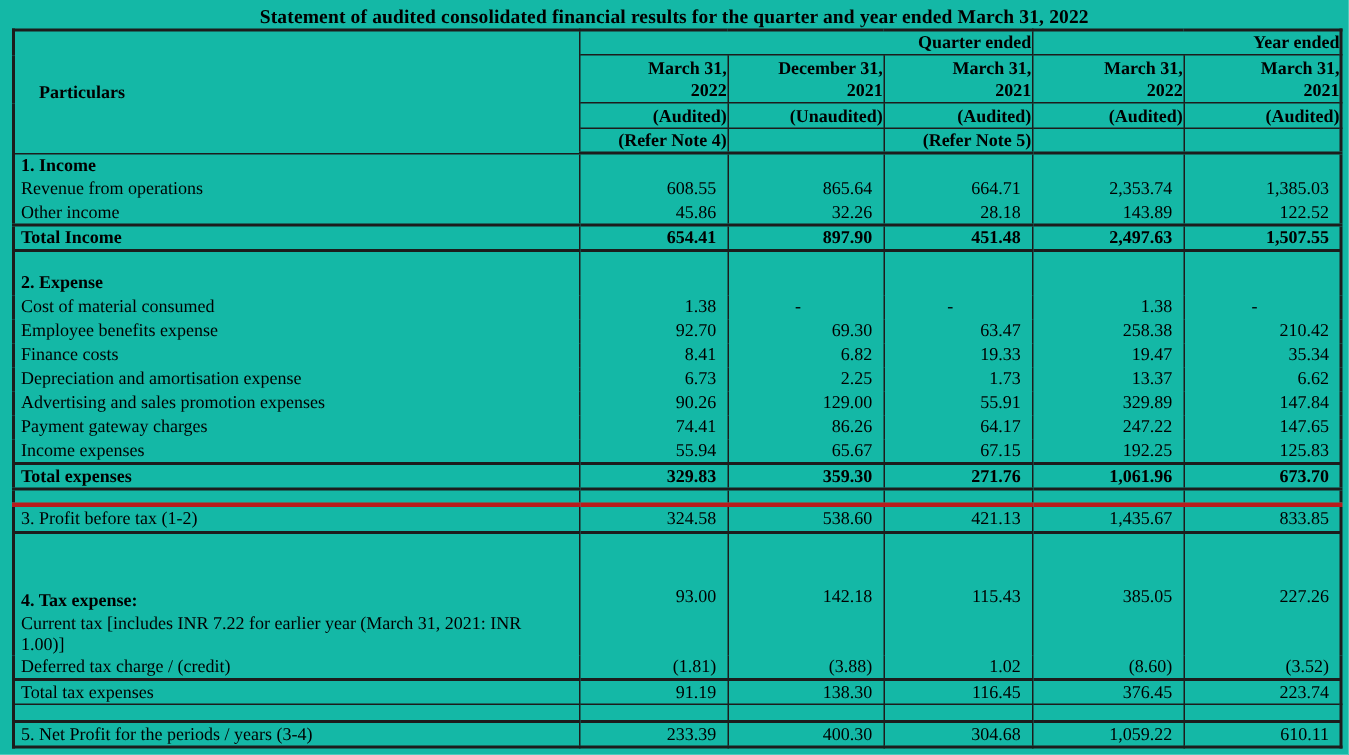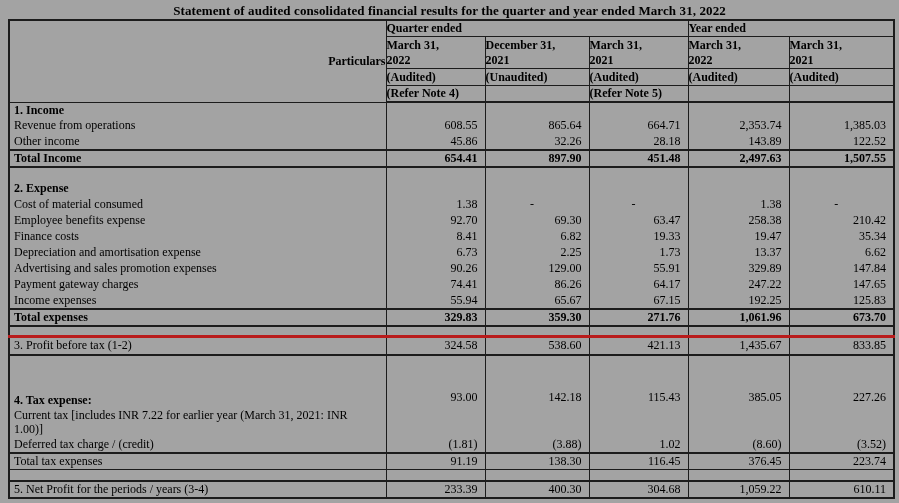--- a/index.html
+++ b/index.html
@@ -2,44 +2,44 @@
 <html><head>
 <meta charset="utf-8">
 <style>
   * { box-sizing: border-box; }
   html, body { margin:0; padding:0; }
   body {
     width: 899px; height: 503px; overflow: hidden;
     background: #ffffff; color: #000;
     font-family: "Liberation Serif", "DejaVu Serif", serif;
   }
-  .page { position: relative; width: 899px; height: 503px; background:#a3a3a3; overflow:hidden; }
+  .page { position: relative; width: 899px; height: 503px; background:#14b8a6; overflow:hidden; }
   .doc-title {
     padding-top: 3px; text-align: center;
     font-size: 13px; font-weight: bold; letter-spacing: .1px;
   }
   .amount-note {
     width: 885px; margin: 12px 0 3px 8px;
     text-align: right; font-size: 12px; font-weight: bold;
   }
   table.fin-table {
     border-collapse: collapse; table-layout: fixed;
     width: 885px; margin-left: 8px;
     border: 2px solid #1c1c1c;
   }
   thead th {
     border: 1px solid #1c1c1c; padding: 0;
-    font-size: 12px; font-weight: bold; text-align: left;
+    font-size: 12px; font-weight: bold; text-align: right;
     line-height: 15px;
   }
   .group-row th  { height: 16px; }
   .dates-row th  { height: 32px; }
   .audit-row th  { height: 17px; }
   .note-row th   { height: 16px; border-bottom: 2px solid #1c1c1c; }
-  th.particulars-h { text-align: right; padding-left: 16px; vertical-align: middle; margin-top: 21px; }
+  th.particulars-h { text-align: left; padding-left: 16px; vertical-align: middle; margin-top: 21px; }
 
   tbody td {
     border-left: 1px solid #1c1c1c; border-right: 1px solid #1c1c1c;
     font-size: 12px; line-height: 15px; padding: 0 7px 0 4px;
     vertical-align: middle; overflow: hidden;
   }
   .c-label { text-align: left; }
   .c-val   { text-align: right; }
   .c-val.dash { text-align: center; padding-right: 14px; }
 

